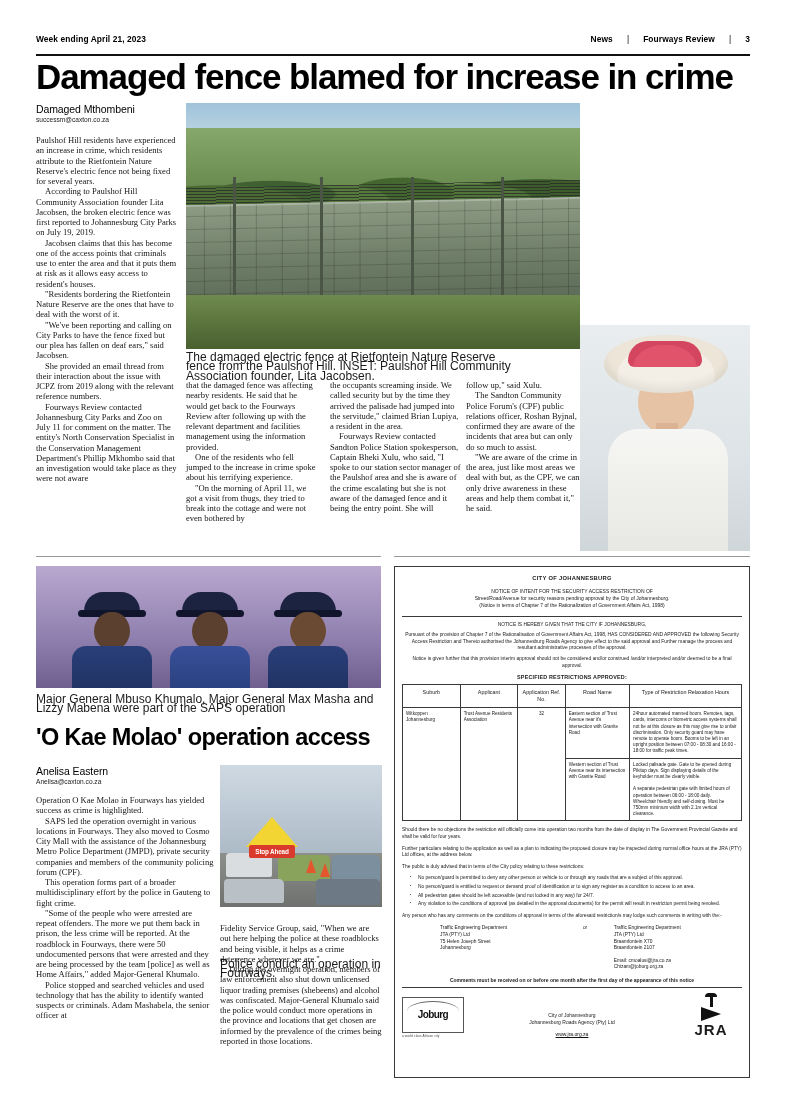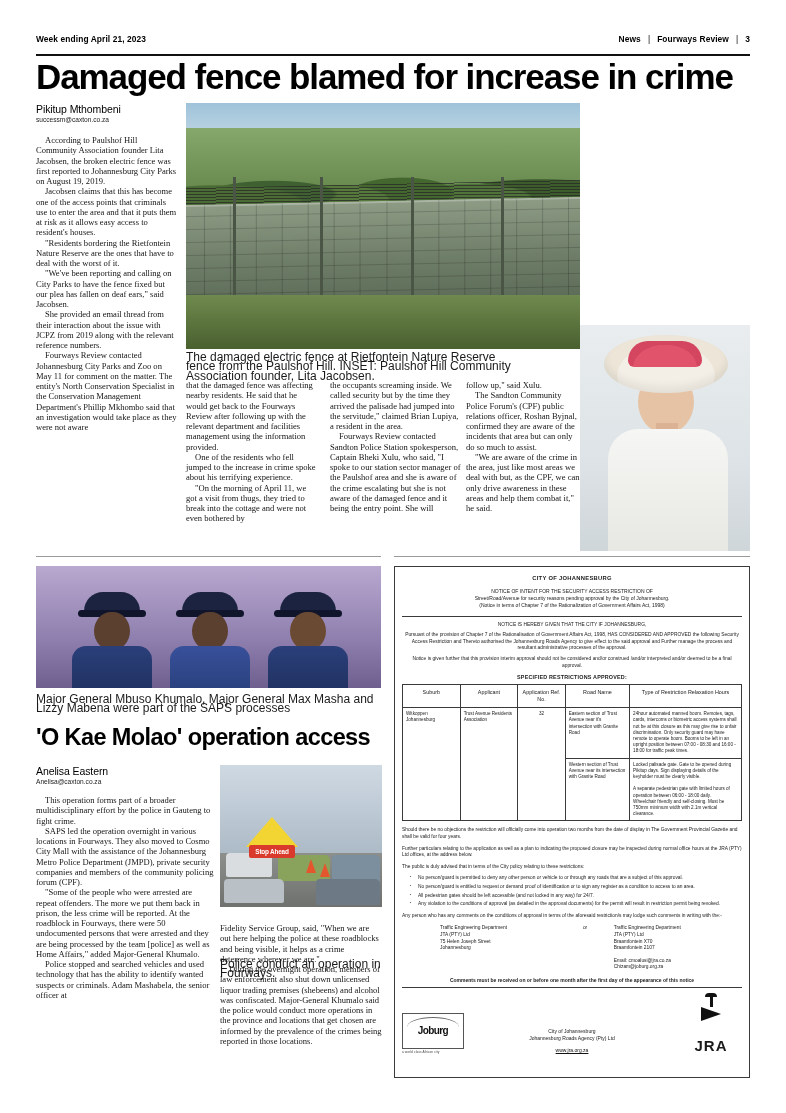--- a/index.html
+++ b/index.html
@@ -13,21 +13,21 @@
   .page { position: relative; width: 786px; height: 1113px; padding: 0; }
 
   
   .masthead {
     position: absolute; left: 36px; top: 34px; width: 714px; height: 22px;
     border-bottom: 2px solid #111;
     display: flex; align-items: flex-start; justify-content: space-between;
     font-family: "Liberation Sans", sans-serif;
     font-weight: bold; font-size: 8.4px; letter-spacing: .1px;
   }
-  .masthead .right { display: flex; gap: 7px; }
+  .masthead .right { display: flex; gap: 14px; }
   .masthead .sep { font-weight: normal; }
 
   
   .headline {
     position: absolute; left: 36px; top: 60px; width: 716px;
     font-family: "Liberation Sans", sans-serif;
     font-weight: bold;
     font-size: 35.5px;
     line-height: 34px;
     letter-spacing: -1.1px;
@@ -249,21 +249,21 @@
     width:62px; height:36px; border:1px solid #555; position:relative;
     display:flex; align-items:center; justify-content:center;
   }
   .joburg .jtxt { font-size:10px; font-weight:bold; letter-spacing:-.6px; color:#111; }
   .joburg .swoosh { position:absolute; left:4px; top:3px; width:52px; height:10px;
     border-top:1px solid #666; border-radius:50%/100% 100% 0 0; }
   .joburg-tag { font-size:3.2px; color:#444; margin-top:1px; letter-spacing:.1px;}
   .n-foot .mid { flex:1; text-align:center; font-size:5.0px; line-height:7px; }
   .n-foot .mid a { color:#111; }
   .jra { width:62px; text-align:center; }
-  .jra .jmark { font-size:15px; font-weight:bold; letter-spacing:1px;margin-top:16px; }
+  .jra .jmark { font-size:15px; font-weight:bold; letter-spacing:1px; }
   .jra .jtri { width:0;height:0;margin:0 auto;
     border-left:20px solid #111; border-top:7px solid transparent; border-bottom:7px solid transparent; }
   .jra .jpost { width:3px;height:10px;background:#111;margin:0 auto; }
   .jra .jdish { width:12px;height:4px;background:#111;margin:0 auto;border-radius:6px 6px 0 0;}
   a { text-decoration: underline; }
 </style>
 </head>
 <body>
 
 <div class="page">
@@ -276,30 +276,31 @@
       <span>Fourways Review</span>
       <span class="sep">|</span>
       <span>3</span>
     </span>
   </div>
 
   <h1 class="headline">Damaged fence blamed for increase in crime</h1>
 
   <div class="c1">
     <div class="byline">
-      <div class="name">Pikitup Mthombeni</div>
+      <div class="name">Damaged Mthombeni</div>
       <div class="mail">successm@caxton.co.za</div>
     </div>
     <div class="col-text body">
-      <p>According to Paulshof Hill Community Association founder Lita Jacobsen, the broken electric fence was first reported to Johannesburg City Parks on August 19, 2019.</p>
+      <p class="first">Paulshof Hill residents have experienced an increase in crime, which residents attribute to the Rietfontein Nature Reserve's electric fence not being fixed for several years.</p>
+      <p>According to Paulshof Hill Community Association founder Lita Jacobsen, the broken electric fence was first reported to Johannesburg City Parks on July 19, 2019.</p>
       <p>Jacobsen claims that this has become one of the access points that criminals use to enter the area and that it puts them at risk as it allows easy access to resident's houses.</p>
       <p>"Residents bordering the Rietfontein Nature Reserve are the ones that have to deal with the worst of it.</p>
       <p>"We've been reporting and calling on City Parks to have the fence fixed but our plea has fallen on deaf ears," said Jacobsen.</p>
       <p>She provided an email thread from their interaction about the issue with JCPZ from 2019 along with the relevant reference numbers.</p>
-      <p>Fourways Review contacted Johannesburg City Parks and Zoo on May 11 for comment on the matter. The entity's North Conservation Specialist in the Conservation Management Department's Phillip Mkhombo said that an investigation would take place as they were not aware</p>
+      <p>Fourways Review contacted Johannesburg City Parks and Zoo on July 11 for comment on the matter. The entity's North Conservation Specialist in the Conservation Management Department's Phillip Mkhombo said that an investigation would take place as they were not aware</p>
     </div>
   </div>
 
   <div class="hero">
     <div class="sky"></div>
     <div class="trees"></div>
     <div class="wire"></div>
     <div class="wall"></div>
     <div class="fence-post" style="left:12%"></div>
     <div class="fence-post" style="left:34%"></div>
@@ -352,21 +353,21 @@
         <div class="fc"></div>
         <div class="uni"></div>
     </div>
     <div class="cop c" style="left:226px">
       <div class="capm"></div>
         <div class="capbrim"></div>
         <div class="fc"></div>
         <div class="uni"></div>
     </div>
   </div>
-  <div class="caption cap-police">Major General Mbuso Khumalo, Major General Max Masha and Lizzy Mabena were part of the SAPS processes</div>
+  <div class="caption cap-police">Major General Mbuso Khumalo, Major General Max Masha and Lizzy Mabena were part of the SAPS operation</div>
 
   <h2 class="headline2">'O Kae Molao' operation access</h2>
 
   <div class="byline byline2">
     <div class="name">Anelisa Eastern</div>
     <div class="mail">Anelisa@caxton.co.za</div>
   </div>
 
   <div class="oppic">
     <div class="sky2"></div>
@@ -379,22 +380,23 @@
     <div class="sign">
       <div class="tri"></div>
       <div class="bar">Stop Ahead</div>
     </div>
     <div class="cone" style="left:86px;bottom:34px"></div>
     <div class="cone" style="left:100px;bottom:30px"></div>
   </div>
   <div class="caption" style="position:absolute;left:220px;top:960px;width:162px">Police conduct an operation in Fourways.</div>
 
   <div class="c5 col-text">
+    <p class="first">Operation O Kae Molao in Fourways has yielded success as crime is highlighted.</p>
+    <p>SAPS led the operation overnight in various locations in Fourways. They also moved to Cosmo City Mall with the assistance of the Johannesburg Metro Police Department (JMPD), private security companies and members of the community policing forum (CPF).</p>
     <p>This operation forms part of a broader multidisciplinary effort by the police in Gauteng to fight crime.</p>
-    <p>SAPS led the operation overnight in various locations in Fourways. They also moved to Cosmo City Mall with the assistance of the Johannesburg Metro Police Department (JMPD), private security companies and members of the community policing forum (CPF).</p>
     <p>"Some of the people who were arrested are repeat offenders. The more we put them back in prison, the less crime will be reported. At the roadblock in Fourways, there were 50 undocumented persons that were arrested and they are being processed by the team [police] as well as Home Affairs," added Major-General Khumalo.</p>
     <p>Police stopped and searched vehicles and used technology that has the ability to identify wanted suspects or criminals. Adam Mashabela, the senior officer at</p>
   </div>
   <div class="c6 col-text">
     <p class="first">Fidelity Service Group, said, "When we are out here helping the police at these roadblocks and being visible, it helps as a crime deterrence wherever we are."</p>
     <p>During the overnight operation, members of law enforcement also shut down unlicensed liquor trading premises (shebeens) and alcohol was confiscated. Major-General Khumalo said the police would conduct more operations in the province and locations that get chosen are informed by the prevalence of the crimes being reported in those locations.</p>
   </div>
 
   <div class="notice">
     <div class="n-title">CITY OF JOHANNESBURG</div>

